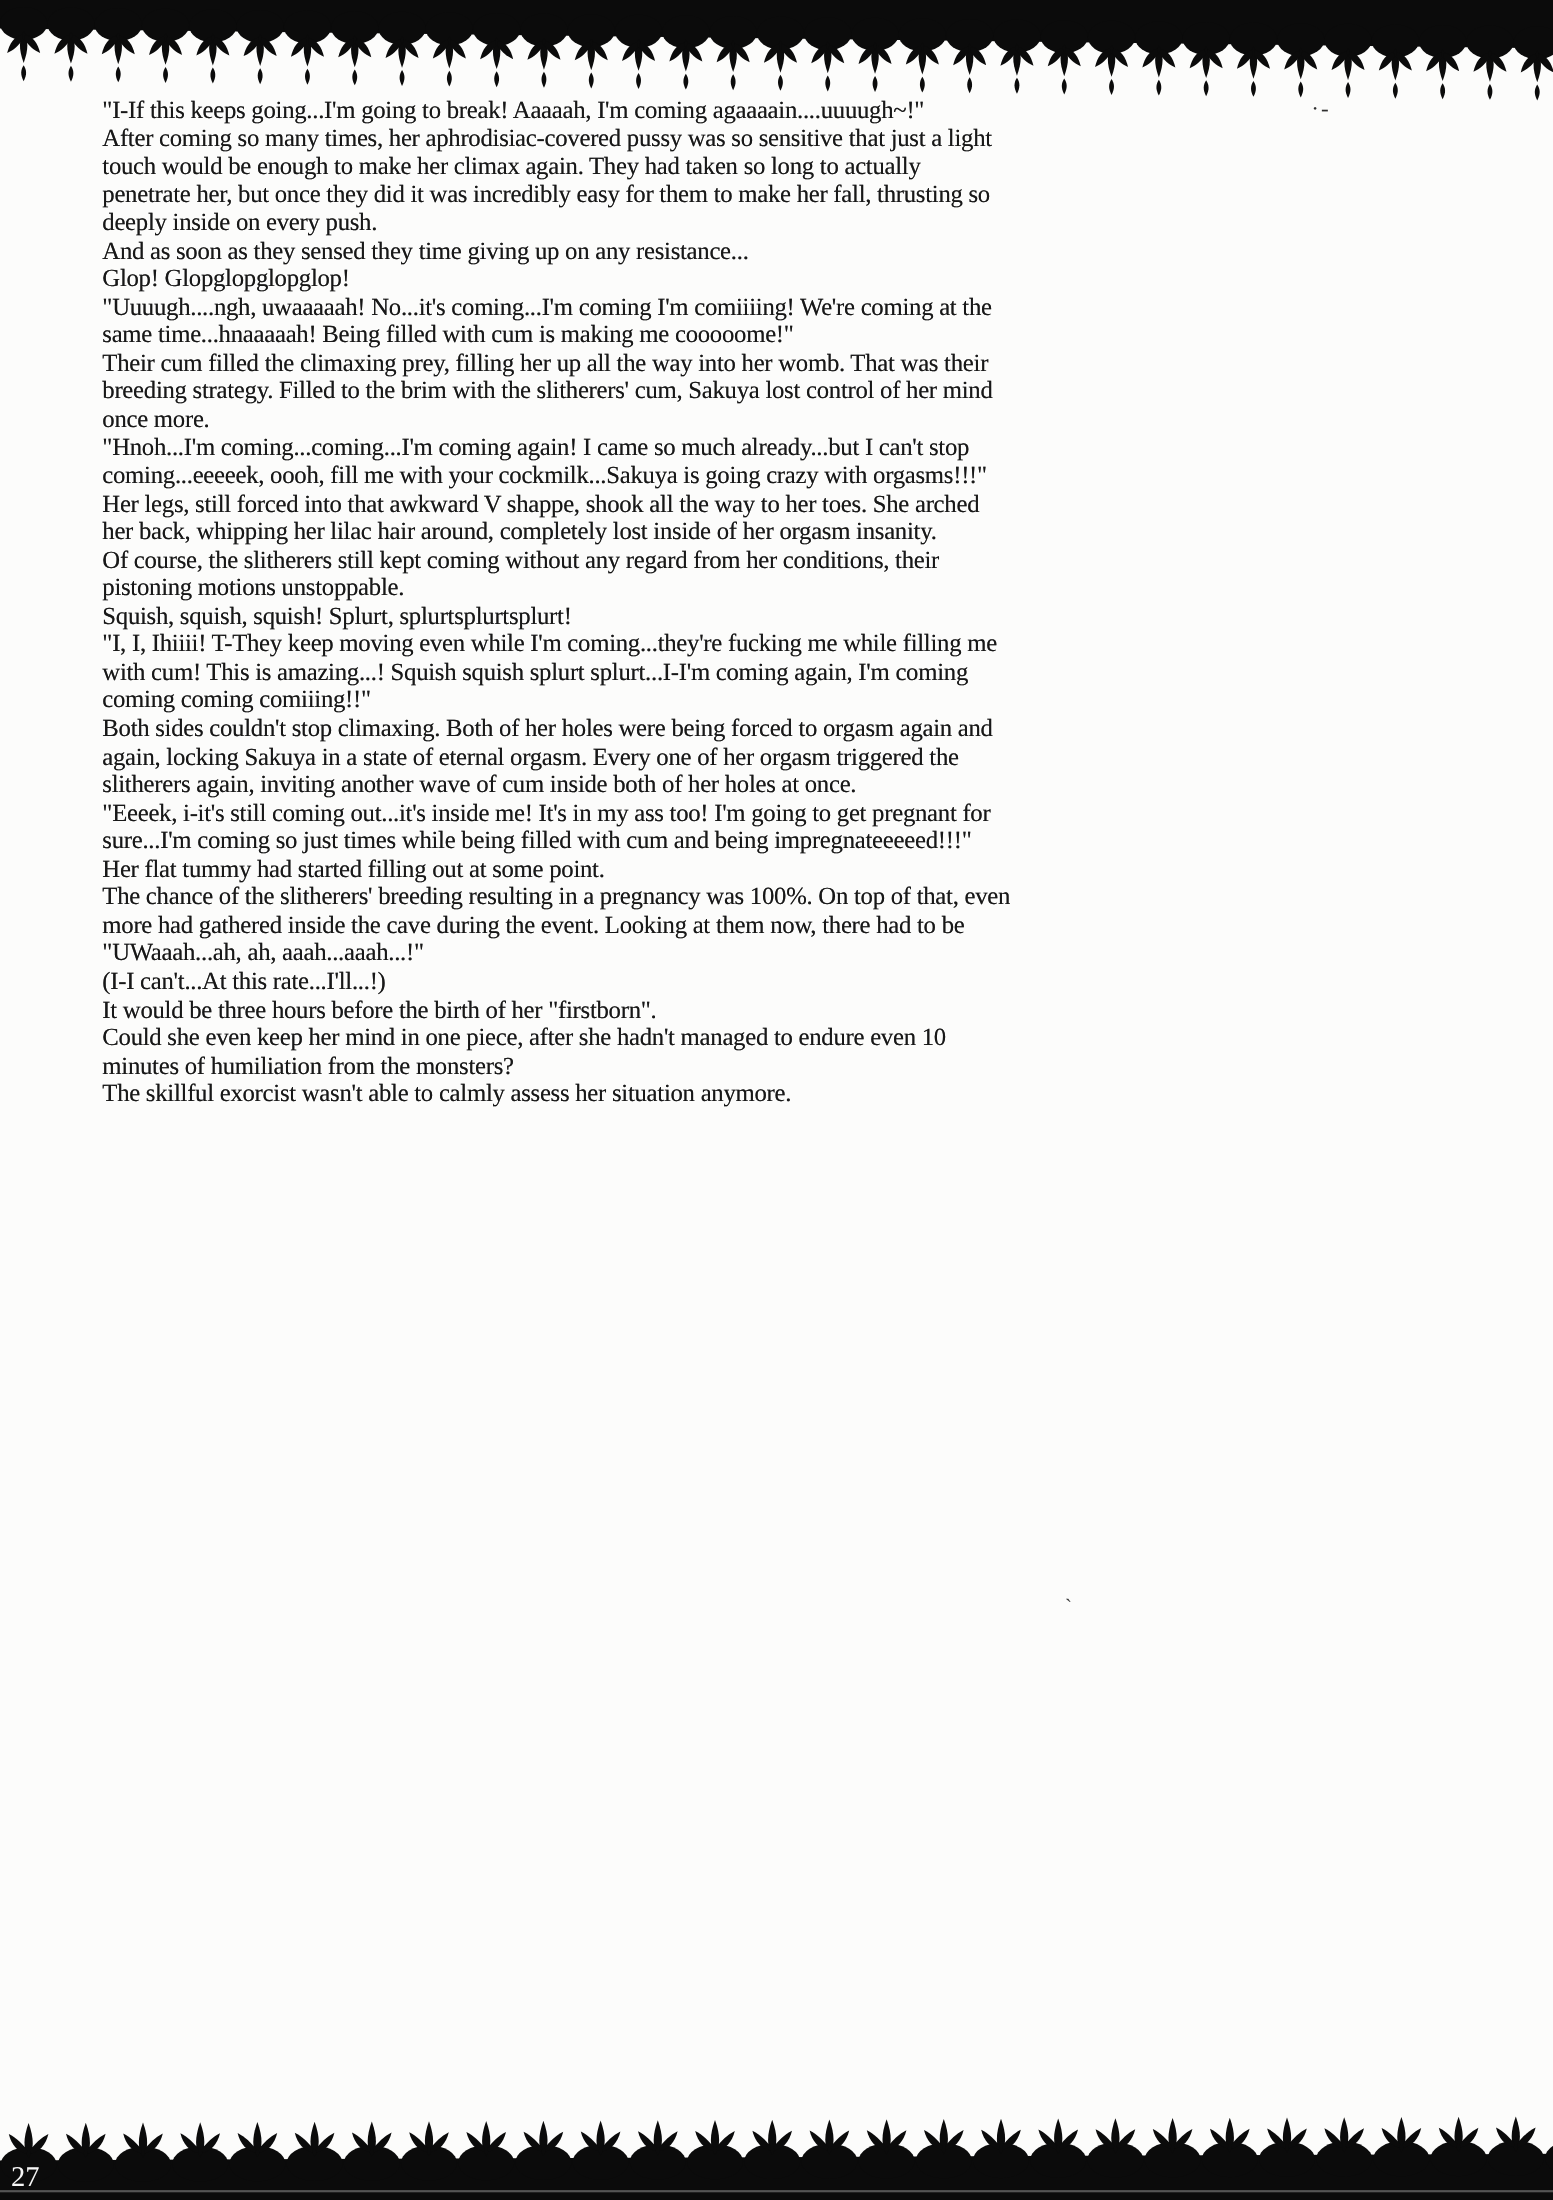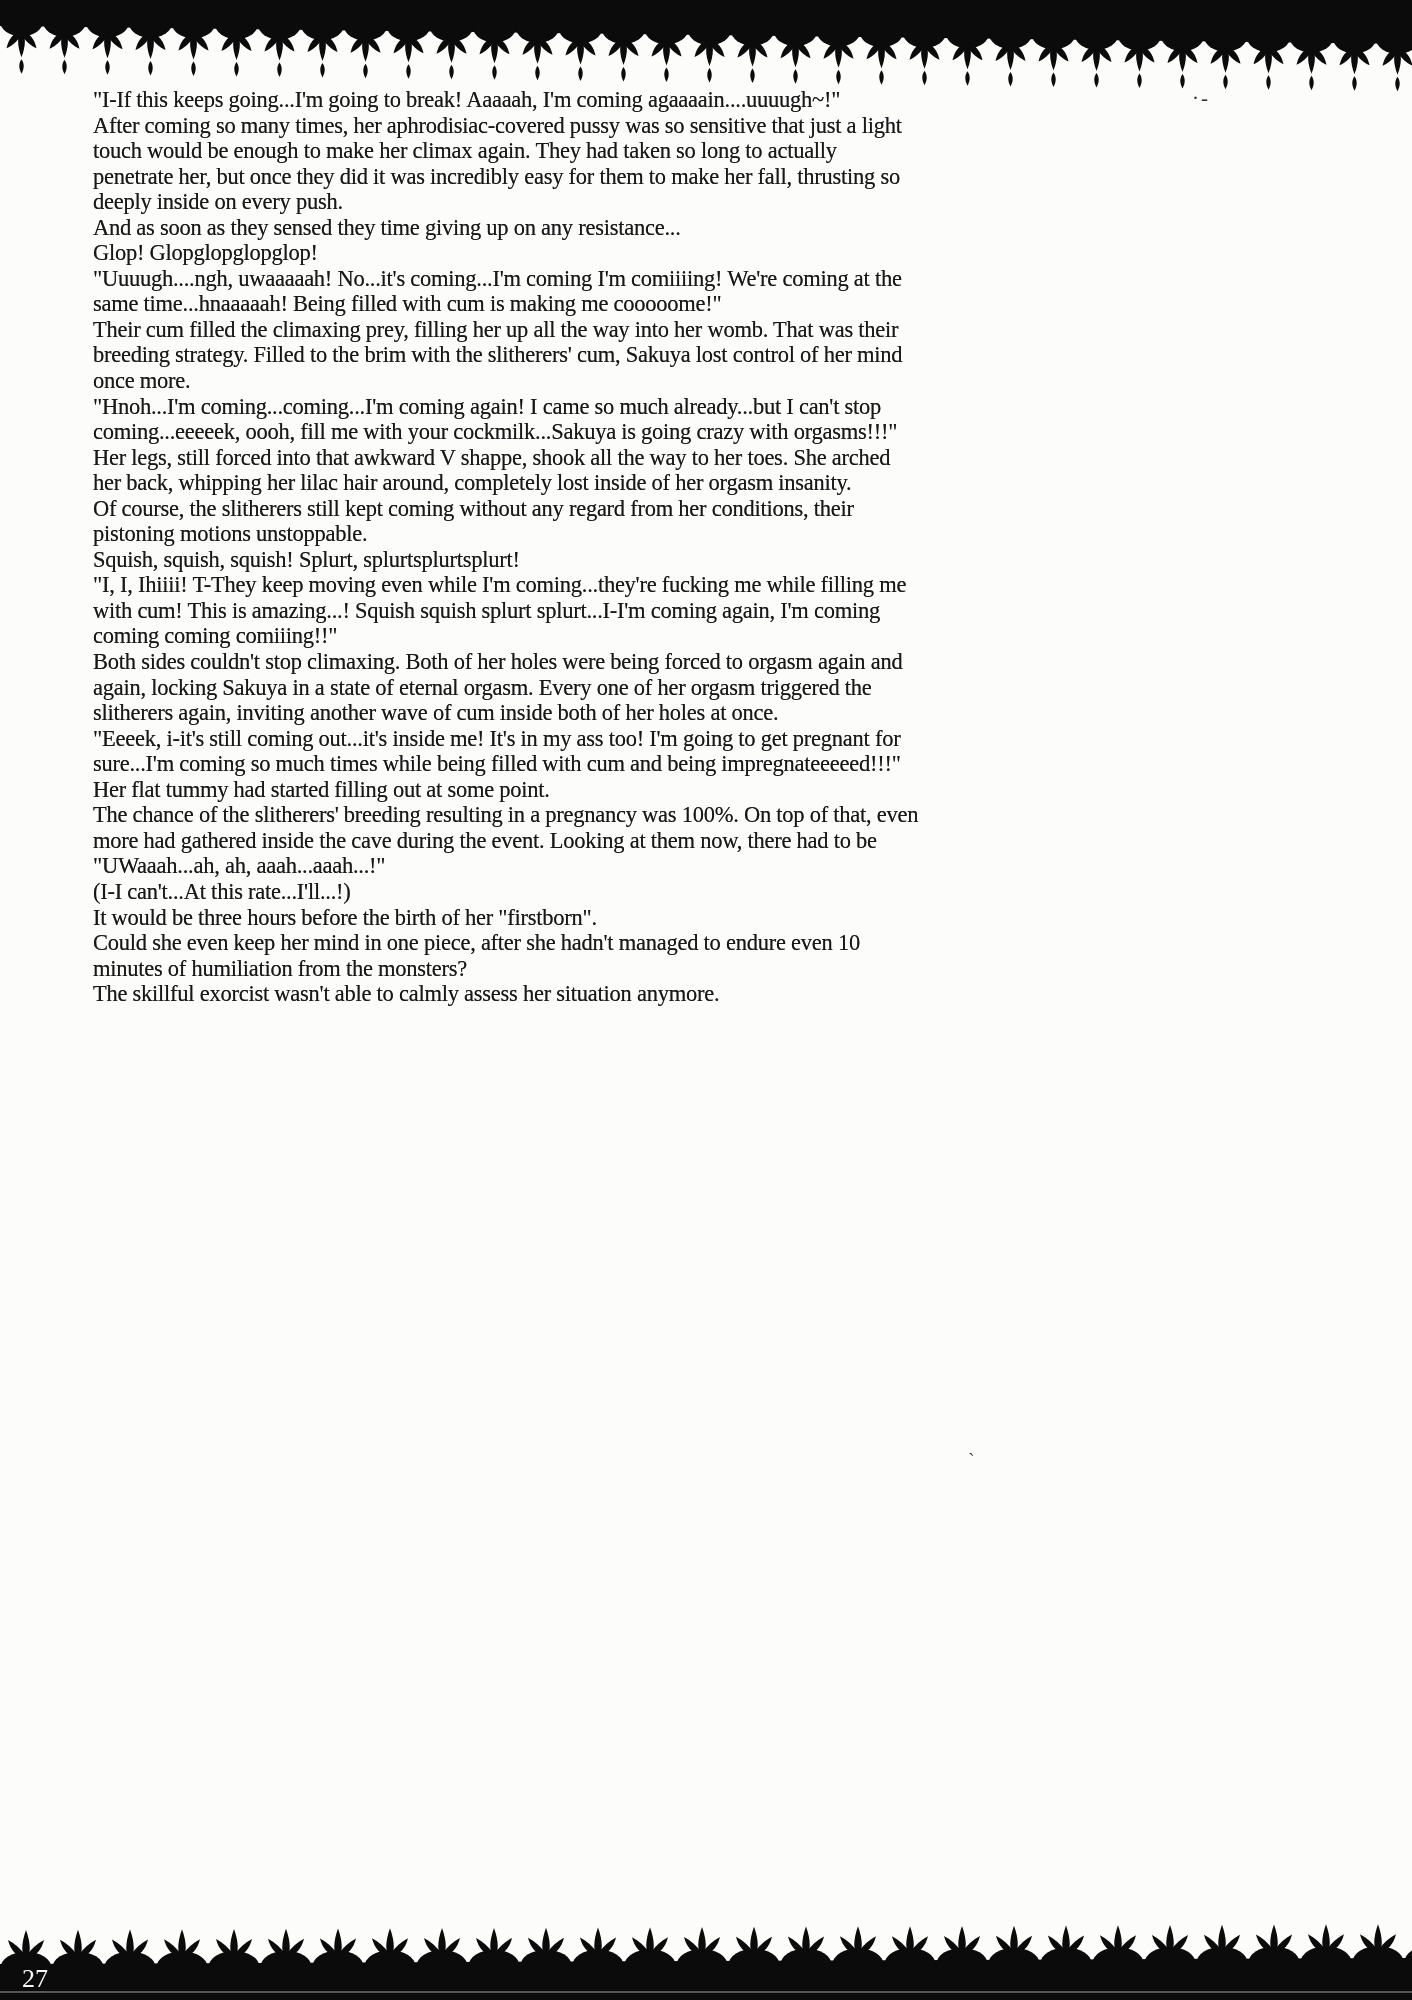--- a/index.html
+++ b/index.html
@@ -12,21 +12,21 @@
   }
   
   .border-top{position:absolute;top:0;left:0;width:1412px;height:96px;}
   .border-bottom{position:absolute;bottom:0;left:0;width:1412px;height:82px;}
   .border-top svg,.border-bottom svg{display:block;}
   .scan-line{
     position:absolute;left:0;top:1991px;width:1412px;height:2px;
     background:#6f6f6f;opacity:.75;z-index:3;
   }
   .page-number{
-    position:absolute;left:22px;top:1966px;z-index:4;
+    position:absolute;left:10px;top:1966px;z-index:4;
     color:#f6f6f6;font-size:26px;line-height:26px;
     font-family:"Liberation Serif", serif;
   }
   
   .story{
     position:absolute;left:93px;top:87px;width:980px;
     color:#181818;
     font-size:22.5px;line-height:25.55px;letter-spacing:-0.25px;
     text-shadow:0 0 0.4px rgba(20,20,20,0.65);
   }
@@ -117,21 +117,21 @@
       <div class="text-line">Of course, the slitherers still kept coming without any regard from her conditions, their</div>
       <div class="text-line">pistoning motions unstoppable.</div>
       <div class="text-line">Squish, squish, squish! Splurt, splurtsplurtsplurt!</div>
       <div class="text-line">"I, I, Ihiiii! T-They keep moving even while I'm coming...they're fucking me while filling me</div>
       <div class="text-line">with cum! This is amazing...! Squish squish splurt splurt...I-I'm coming again, I'm coming</div>
       <div class="text-line">coming coming comiiing!!"</div>
       <div class="text-line">Both sides couldn't stop climaxing. Both of her holes were being forced to orgasm again and</div>
       <div class="text-line">again, locking Sakuya in a state of eternal orgasm. Every one of her orgasm triggered the</div>
       <div class="text-line">slitherers again, inviting another wave of cum inside both of her holes at once.</div>
       <div class="text-line">"Eeeek, i-it's still coming out...it's inside me! It's in my ass too! I'm going to get pregnant for</div>
-      <div class="text-line">sure...I'm coming so much times while being filled with cum and being impregnateeeeed!!!"</div>
+      <div class="text-line">sure...I'm coming so just times while being filled with cum and being impregnateeeeed!!!"</div>
       <div class="text-line">Her flat tummy had started filling out at some point.</div>
       <div class="text-line">The chance of the slitherers' breeding resulting in a pregnancy was 100%. On top of that, even</div>
       <div class="text-line">more had gathered inside the cave during the event. Looking at them now, there had to be</div>
       <div class="text-line">"UWaaah...ah, ah, aaah...aaah...!"</div>
       <div class="text-line">(I-I can't...At this rate...I'll...!)</div>
       <div class="text-line">It would be three hours before the birth of her "firstborn".</div>
       <div class="text-line">Could she even keep her mind in one piece, after she hadn't managed to endure even 10</div>
       <div class="text-line">minutes of humiliation from the monsters?</div>
       <div class="text-line">The skillful exorcist wasn't able to calmly assess her situation anymore.</div>
     </div>

